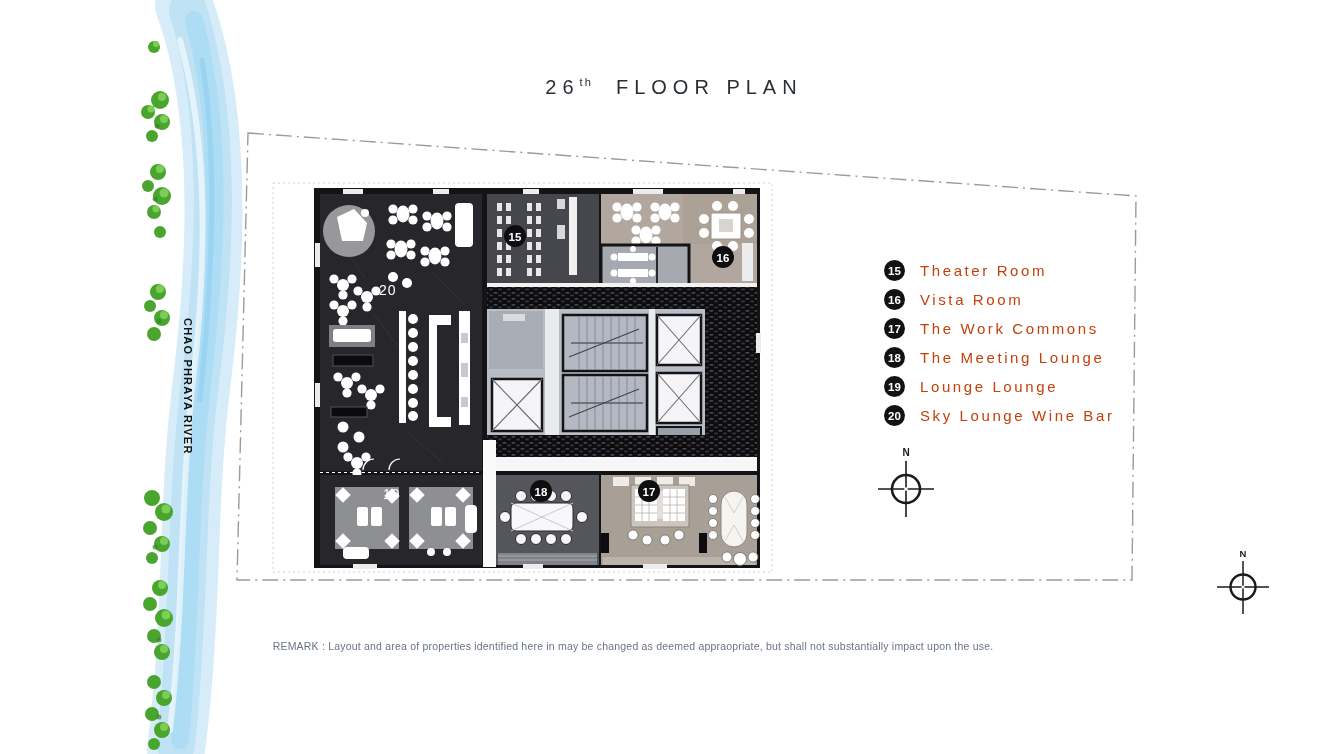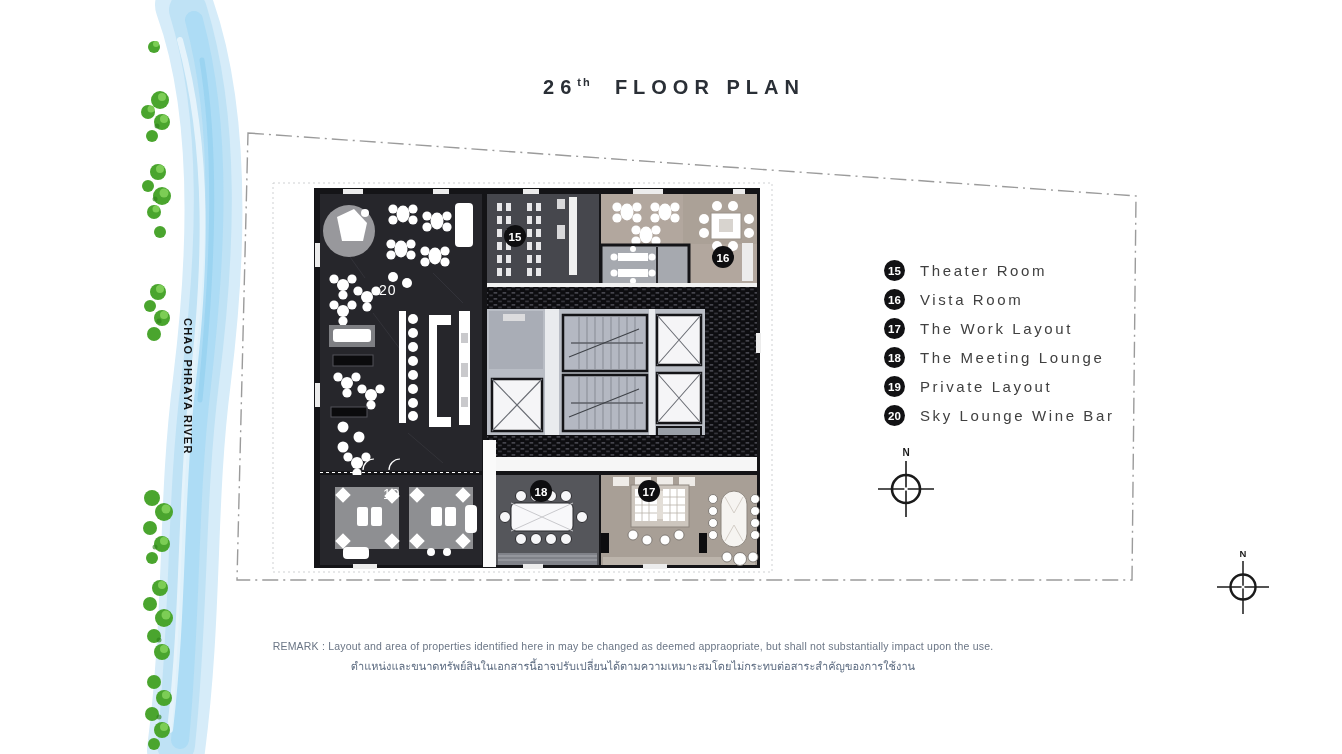--- a/index.html
+++ b/index.html
@@ -4,31 +4,31 @@
 <style>
   * { margin:0; padding:0; box-sizing:border-box; }
   html,body { width:1342px; height:754px; background:#ffffff; overflow:hidden;
               font-family:"Liberation Sans","DejaVu Sans",sans-serif; }
   .stage { position:relative; width:1342px; height:754px; background:#fff; }
 
   .abs { position:absolute; }
 
   
   .title { left:524px; top:76px; width:300px; text-align:center;
-           font-size:20px; letter-spacing:6px; color:#2a2f36; font-weight:700; }
+           font-size:20px; letter-spacing:6px; color:#2a2f36; font-weight:400; }
   .title sup { font-size:11px; letter-spacing:2px; vertical-align:super; }
 
   
   .legend { left:884px; top:256px; }
   .legend-row { display:flex; align-items:center; height:29px; }
   .legend-num { width:21px; height:21px; border-radius:50%; background:#121214;
                 color:#fff; font-size:11.5px; font-weight:bold; display:flex;
                 align-items:center; justify-content:center; flex:0 0 21px; }
   .legend-label { margin-left:15px; font-size:15px; letter-spacing:2.6px;
-                  color:#404040; font-weight:500; white-space:nowrap; }
+                  color:#c2410c; font-weight:500; white-space:nowrap; }
 
   
   .remark { left:0; top:640px; width:1266px; text-align:center; }
   .remark-en { font-size:10.5px; color:#6a7585; letter-spacing:0.2px; }
   .remark-th { margin-top:5px; font-size:11px; color:#5c6b80; }
 
   svg text { font-family:"Liberation Sans","DejaVu Sans",sans-serif; }
 </style>
 </head>
 <body>
@@ -448,29 +448,29 @@
     <div class="legend-row">
       <span class="legend-num">15</span>
       <span class="legend-label">Theater Room</span>
     </div>
     <div class="legend-row">
       <span class="legend-num">16</span>
       <span class="legend-label">Vista Room</span>
     </div>
     <div class="legend-row">
       <span class="legend-num">17</span>
-      <span class="legend-label">The Work Layout</span>
+      <span class="legend-label">The Work Commons</span>
     </div>
     <div class="legend-row">
       <span class="legend-num">18</span>
       <span class="legend-label">The Meeting Lounge</span>
     </div>
     <div class="legend-row">
       <span class="legend-num">19</span>
-      <span class="legend-label">Private Layout</span>
+      <span class="legend-label">Lounge Lounge</span>
     </div>
     <div class="legend-row">
       <span class="legend-num">20</span>
       <span class="legend-label">Sky Lounge Wine Bar</span>
     </div>
   </div>
 
   <svg class="abs" style="left:871px;top:442px" width="70" height="80" viewBox="0 0 70 80">
     <text x="35" y="14" text-anchor="middle" font-size="10" font-weight="bold" fill="#1a1a1a">N</text>
     <line x1="35" y1="19" x2="35" y2="75" stroke="#1a1a1a" stroke-width="1.6"></line>
@@ -482,16 +482,15 @@
   <svg class="abs" style="left:1211px;top:544px" width="64" height="76" viewBox="0 0 64 76">
     <text x="32" y="13" text-anchor="middle" font-size="9.5" font-weight="bold" fill="#1a1a1a">N</text>
     <line x1="32" y1="17" x2="32" y2="70" stroke="#1a1a1a" stroke-width="1.5"></line>
     <line x1="6" y1="43" x2="58" y2="43" stroke="#1a1a1a" stroke-width="1.5"></line>
     <circle cx="32" cy="43" r="12.5" fill="none" stroke="#1a1a1a" stroke-width="2.4"></circle>
     <circle cx="32" cy="43" r="1.6" fill="#fff" stroke="none"></circle>
   </svg>
 
   <div class="abs remark">
     <div class="remark-en">REMARK : Layout and area of properties identified here in may be changed as deemed appraopriate, but shall not substantially impact upon the use.</div>
-    <div class="remark-th">ตำแหน่งและขนาดทรัพย์สินในเอกสารนี้อาจปรับเปลี่ยนได้ตามความเหมาะสมโดยไม่กระทบต่อสาระสำคัญของการใช้งาน</div>
   </div>
 
 </div>
 
 </body></html>

